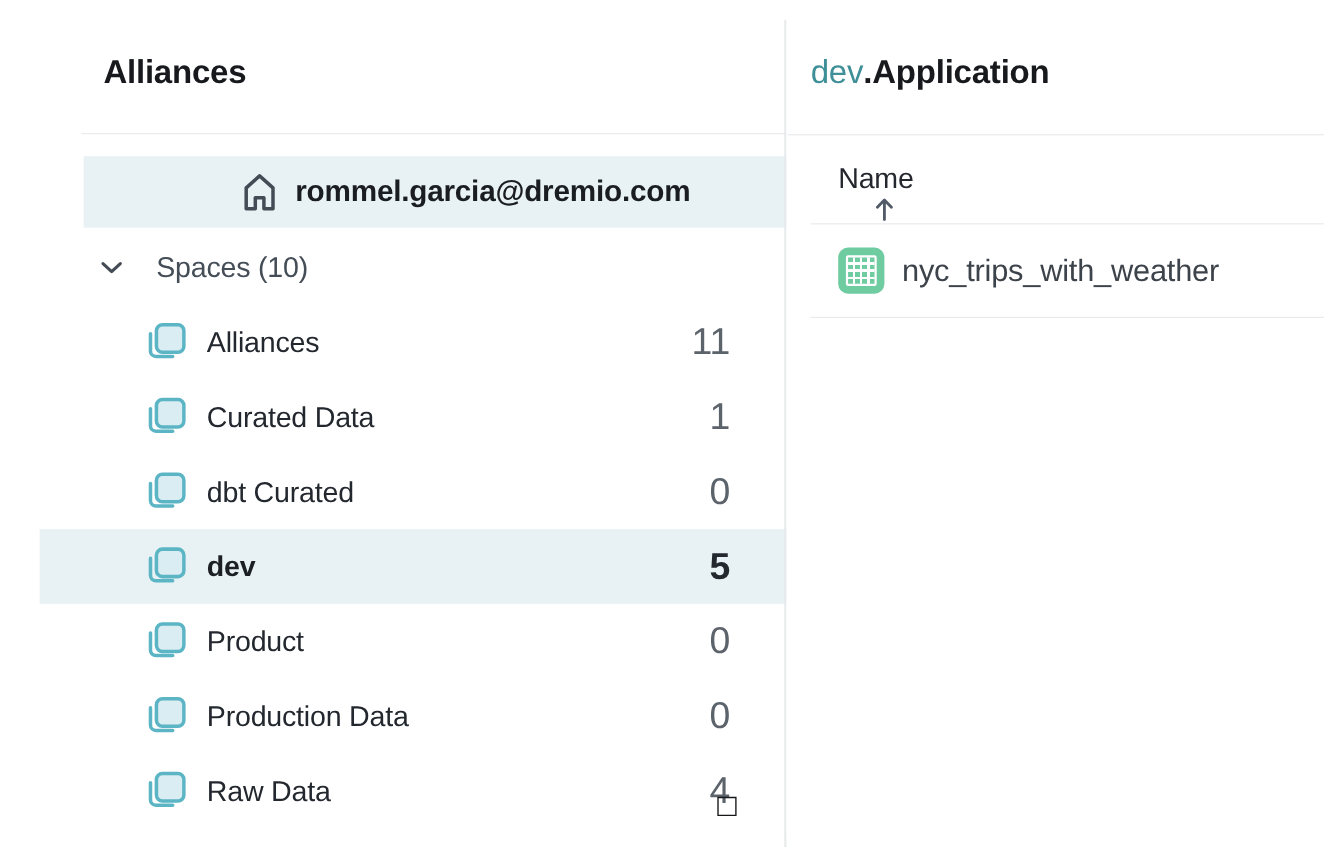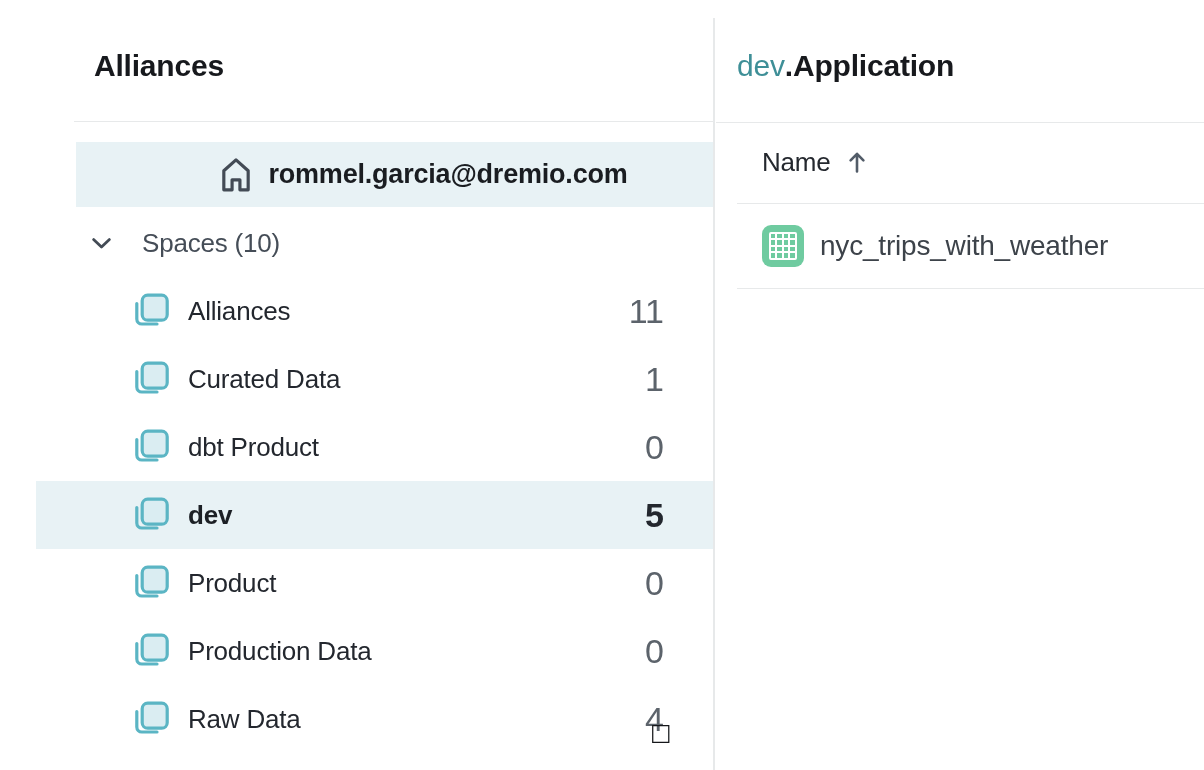--- a/index.html
+++ b/index.html
@@ -43,21 +43,21 @@
   .v-divider { position:absolute; left:713px; top:18px; width:2px; height:752px; background:#E7E9EA; }
 
   
   .panel-right { position:absolute; left:715px; top:0; width:489px; height:762px; background:#fff; }
   .breadcrumb { position:absolute; left:22px; top:50px; font-size:30px; line-height:32px;
                 letter-spacing:-0.2px; white-space:nowrap; }
   .crumb-space { color:#3E8F97; font-weight:400; cursor:pointer; }
   .crumb-sep, .crumb-entity { color:#17191D; font-weight:700; }
   .header-divider { position:absolute; left:1px; top:122px; width:488px; height:1px; background:#E7E9EA; }
 
-  .col-header { position:absolute; left:47px; top:147px; display:flex; align-items:center; cursor:pointer; }
+  .col-header { position:absolute; left:47px; top:147px; display:flex; align-items:center; cursor:pointer;flex-direction:column; }
   .col-header-label { font-size:26px; font-weight:500; color:#24282E; letter-spacing:-0.2px; }
   .sort-arrow { margin-left:16px; display:block; }
   .col-divider { position:absolute; left:22px; top:203px; width:467px; height:1px; background:#E7E9EA; }
 
   .dataset-row { position:absolute; left:0; top:204px; width:489px; height:84px;
                  display:flex; align-items:center; padding-left:47px; cursor:pointer;text-align:right; }
   .dataset-icon { width:42px; height:42px; flex:0 0 auto; background:#6FCBA0; border-radius:9px;
                   position:relative; }
   .dataset-icon::before { content:""; position:absolute; inset:7px; border:2px solid #fff; border-radius:2px;
                   background-color:#6FCBA0;
@@ -115,21 +115,21 @@
           </svg>
           <span class="tree-label">Curated Data</span>
           <span class="tree-count">1</span>
         </div>
 
         <div class="tree-row">
           <svg class="space-icon" width="38" height="38" viewBox="0 0 38 38">
             <path d="M5.8 11.5 V27 a5 5 0 0 0 5 5 H26" fill="none" stroke="#5BB5C4" stroke-width="3.2" stroke-linecap="round"></path>
             <rect x="11.2" y="3.2" width="25" height="25" rx="5.5" fill="#DAEDF2" stroke="#5BB5C4" stroke-width="3.2"></rect>
           </svg>
-          <span class="tree-label">dbt Product</span>
+          <span class="tree-label">dbt Curated</span>
           <span class="tree-count">0</span>
         </div>
 
         <div class="tree-row selected">
           <svg class="space-icon" width="38" height="38" viewBox="0 0 38 38">
             <path d="M5.8 11.5 V27 a5 5 0 0 0 5 5 H26" fill="none" stroke="#5BB5C4" stroke-width="3.2" stroke-linecap="round"></path>
             <rect x="11.2" y="3.2" width="25" height="25" rx="5.5" fill="#DAEDF2" stroke="#5BB5C4" stroke-width="3.2"></rect>
           </svg>
           <span class="tree-label">dev</span>
           <span class="tree-count">5</span>

